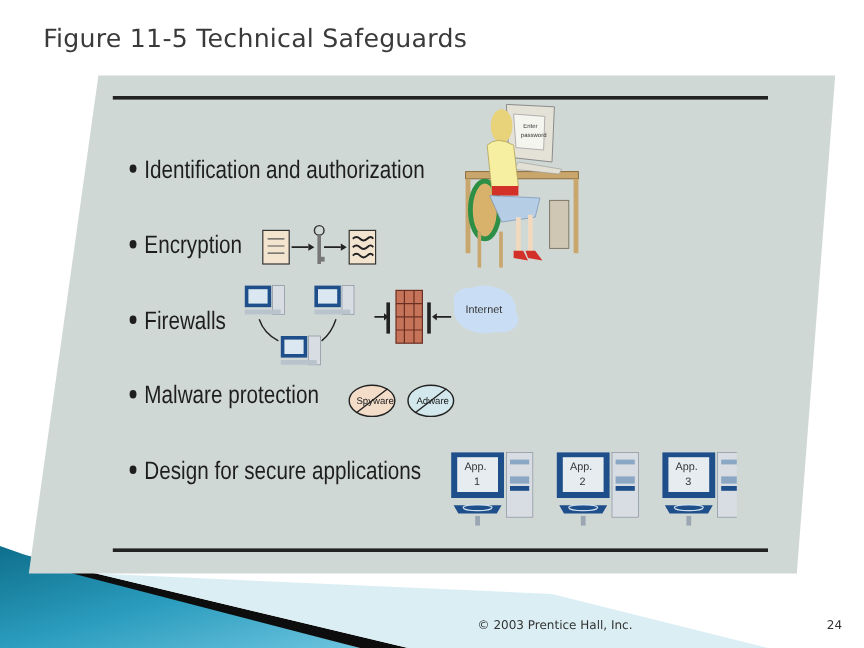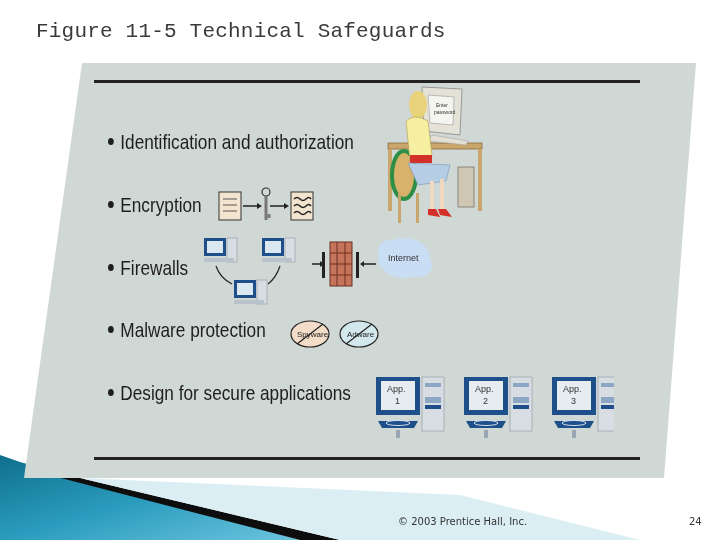--- a/index.html
+++ b/index.html
@@ -1,17 +1,17 @@
 <!DOCTYPE html>
 <html><head>
 <meta charset="utf-8">
 <style>
   html,body{margin:0;padding:0;}
   body{width:720px;height:540px;position:relative;overflow:hidden;background:#ffffff;font-family:"DejaVu Sans",sans-serif;}
-  .title{position:absolute;left:36px;top:20px;font-size:21px;color:#3a3a3a;letter-spacing:0.2px;font-family:Liberation Mono, monospace;}
+  .title{position:absolute;left:36px;top:20px;font-size:21px;color:#3a3a3a;letter-spacing:0.2px;}
   .deco{position:absolute;left:0;top:0;width:720px;height:540px;}
   .panel{position:absolute;left:0;top:0;width:720px;height:540px;}
   .rule{position:absolute;height:3px;background:#222;}
   .bullet{position:absolute;left:108px;font-family:"Liberation Sans",sans-serif;font-size:21px;color:#1e1e1e;transform:scaleX(0.82);transform-origin:left center;white-space:nowrap;}
   .bullet .dot{display:inline-block;width:7px;height:7px;border-radius:50%;background:#1e1e1e;margin-right:8px;vertical-align:middle;position:relative;top:-2px;}
   .ill{position:absolute;}
   .footer{position:absolute;top:516px;font-size:10px;color:#333;font-family:"DejaVu Sans",sans-serif;}
   .cloudtxt{font-family:"Liberation Sans",sans-serif;}
 </style>
 </head>

